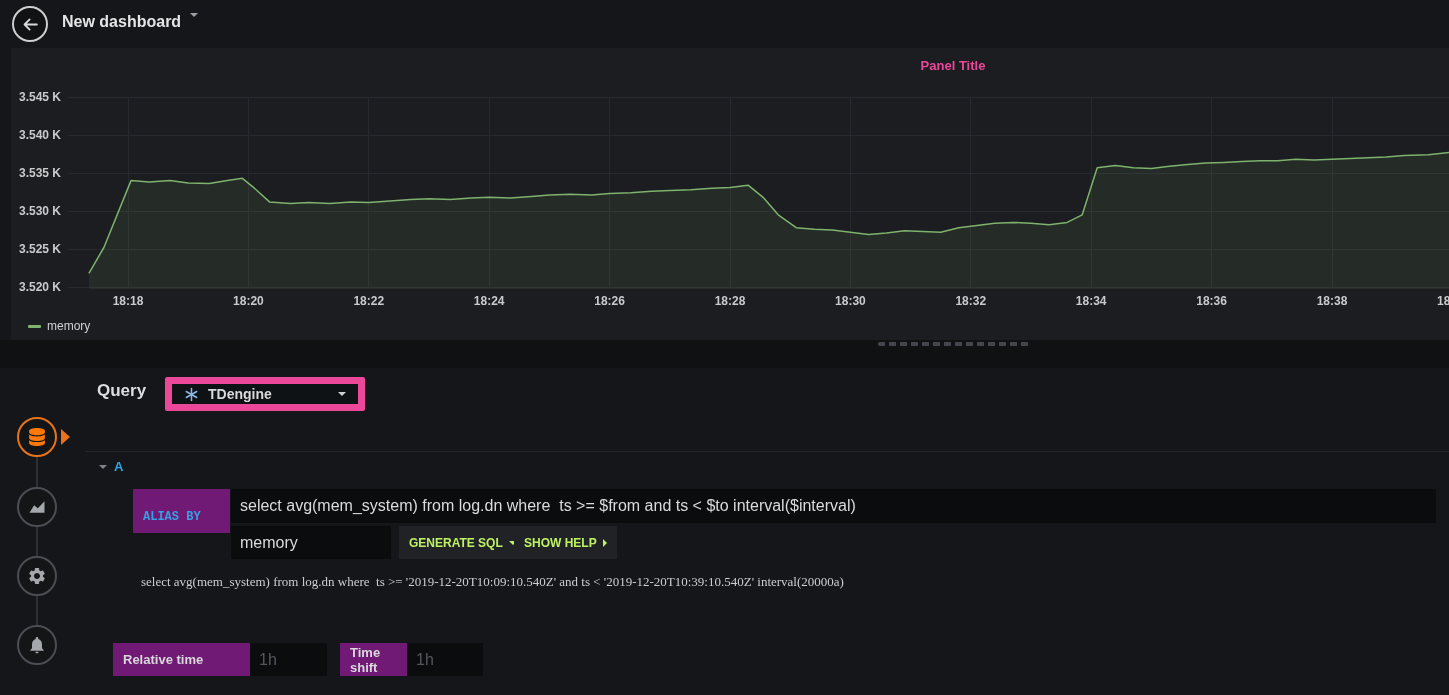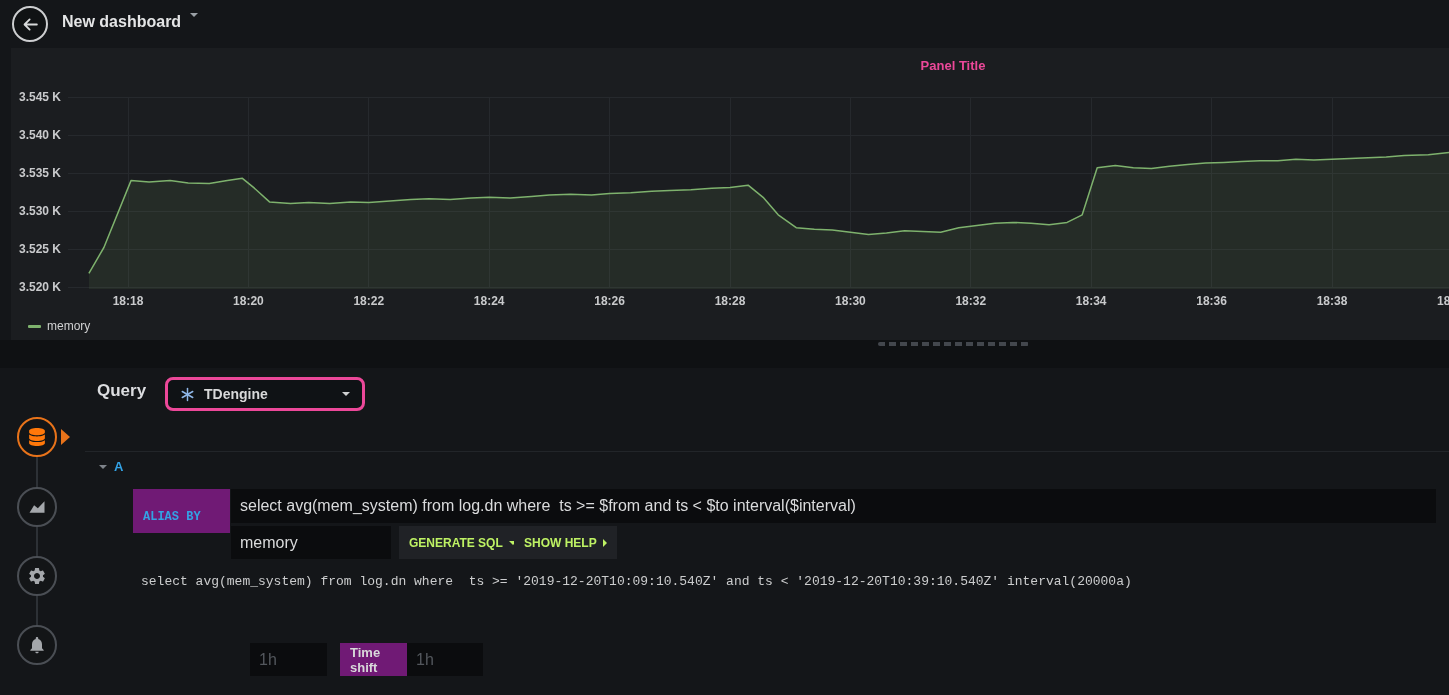--- a/index.html
+++ b/index.html
@@ -54,21 +54,21 @@
   }
   .rail-btn.active { border-color:#e8731a; }
   .active-arrow {
     position:absolute; left:61px; top:429px; width:0; height:0; z-index:2;
     border-top:8px solid transparent; border-bottom:8px solid transparent; border-left:9px solid #e8731a;
   }
   
   .query-title { position:absolute; left:97px; top:381px; font-size:17px; font-weight:600; color:#dcdde0; }
   .ds-picker {
     position:absolute; left:165px; top:377px; width:200px; height:34px;
-    background:#0f1215; border:3px solid #ec4899; border-radius:8px;
+    background:#0f1215; border:7px solid #ec4899; border-radius:2px;
     display:flex; align-items:center; padding:0 12px; gap:9px; cursor:pointer;
   }
   .ds-label { flex:1; font-size:14px; font-weight:600; color:#d8d9da; }
   .ds-picker .caret-down { color:#cfd0d2; }
   .editor-divider { position:absolute; left:85px; top:451px; width:1364px; height:1px; background:#222529; }
   .row-a-header { position:absolute; left:99px; top:459px; display:flex; align-items:center; gap:7px; cursor:pointer; }
   .row-a-header .caret-down { color:#7e838a; }
   .ref-id { font-size:13px; font-weight:700; color:#33a2e5; }
   .form-label {
     position:absolute; background:#701a75; color:#33a2e5; font-size:12px; font-weight:700;
@@ -79,21 +79,21 @@
     position:absolute; background:#0b0c0e; border:none; outline:none; color:#dadbdc;
     font-family:"Liberation Sans", sans-serif; font-size:16px; padding:0 9px;
   }
   .text-input::placeholder { color:#53575d; }
   .form-btn {
     position:absolute; height:33px; background:#202226; color:#bef264; font-size:12px; font-weight:700;
     display:flex; align-items:center; gap:6px; padding:0 10px; cursor:pointer; border:none;
     font-family:"Liberation Sans", sans-serif;
   }
   .sql-preview {
-    position:absolute; left:141px; top:574px; font-family:Liberation Mono, monospace;
+    position:absolute; left:141px; top:574px; font-family:Liberation Serif, serif;
     font-size:13px; color:#cccdce; white-space:pre;
   }
 </style>
 </head>
 <body>
 
 <div class="screen">
 
   <div class="back-btn">
     <span style="display:flex">
@@ -221,17 +221,18 @@
     <span>GENERATE SQL</span>
     <span class="caret-down"></span>
   </button>
   <button class="form-btn" style="left:514px; top:526px;">
     <span>SHOW HELP</span>
     <span class="caret-right"></span>
   </button>
 
   <div class="sql-preview">select avg(mem_system) from log.dn where  ts &gt;= '2019-12-20T10:09:10.540Z' and ts &lt; '2019-12-20T10:39:10.540Z' interval(20000a)</div>
 
+  <div class="form-label plain" style="left:113px; top:643px; width:137px; height:33px;">Relative time</div>
   <input class="text-input" style="left: 250px; top: 643px; width: 77px; height: 33px;" placeholder="1h">
   <div class="form-label plain" style="left:340px; top:643px; width:67px; height:33px;">Time shift</div>
   <input class="text-input" style="left: 407px; top: 643px; width: 76px; height: 33px;" placeholder="1h">
 
 </div>
 
 </body></html>

